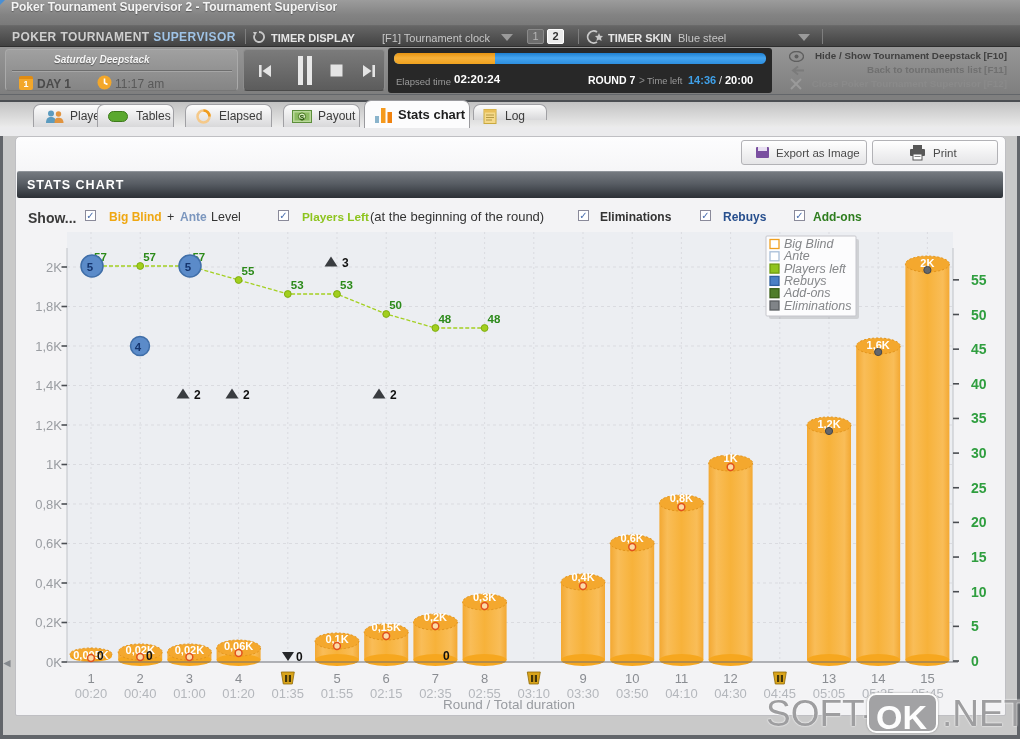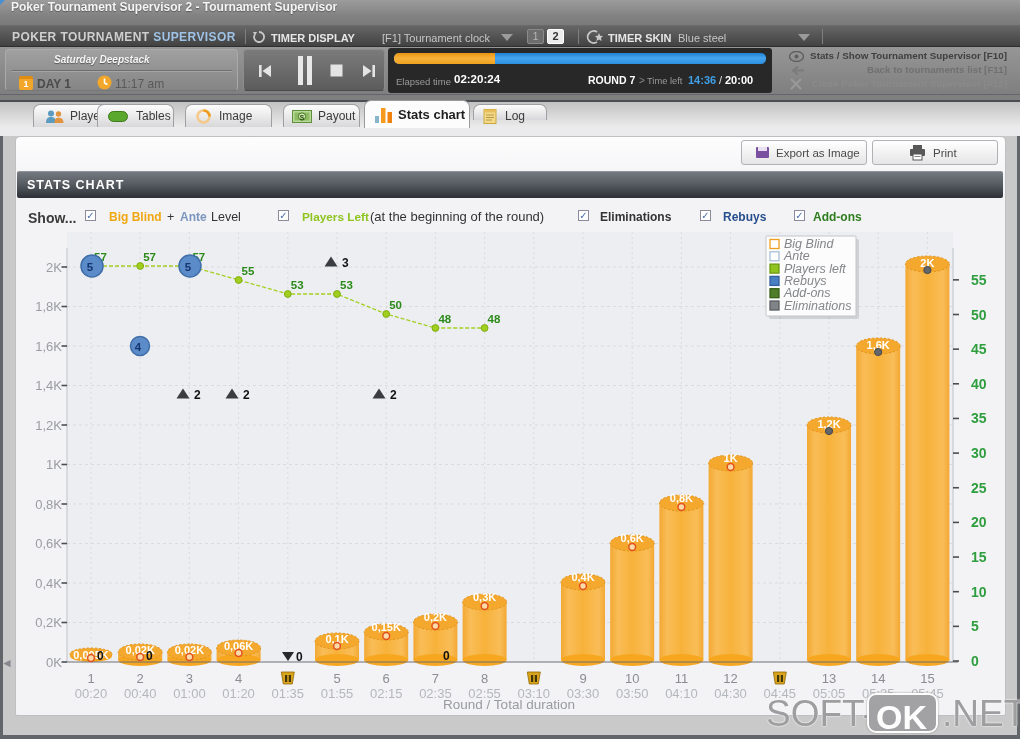--- a/index.html
+++ b/index.html
@@ -82,21 +82,21 @@
     <div class="abs" style="left:259px;top:27.5px;font-size:9.3px;color:#9b9b9b;">Time left</div>
     <div class="abs" style="left:300px;top:26px;font-size:11px;font-weight:bold;color:#3fa0e8;">14:36</div>
     <div class="abs" style="left:331px;top:26px;font-size:11px;color:#e0e0e0;">/</div>
     <div class="abs" style="left:337px;top:26px;font-size:11px;font-weight:bold;color:#fff;">20:00</div>
   </div>
 
   <svg class="abs" style="left:789px;top:4px;" width="15" height="11" viewBox="0 0 15 11">
         <ellipse cx="7.5" cy="5.5" rx="7" ry="5" fill="none" stroke="#5f5f5f" stroke-width="1.4"></ellipse>
         <circle cx="7.5" cy="5.5" r="2" fill="#5f5f5f"></circle>
       </svg>
-  <div class="abs" style="left:700px;top:3px;width:307px;text-align:right;font-size:9.8px;font-weight:bold;color:#404040;">Stats / Show Tournament Supervisor [F10]</div>
+  <div class="abs" style="left:700px;top:3px;width:307px;text-align:right;font-size:9.8px;font-weight:bold;color:#404040;">Hide / Show Tournament Deepstack [F10]</div>
   <svg class="abs" style="left:789px;top:18px;" width="15" height="11" viewBox="0 0 15 11">
         <path d="M15,5.5 L5,5.5 M9,1.5 L4,5.5 L9,9.5" stroke="#7b7b7b" stroke-width="2" fill="none"></path>
       </svg>
   <div class="abs" style="left:700px;top:17px;width:307px;text-align:right;font-size:9.8px;font-weight:bold;color:#707070;">Back to tournaments list [F11]</div>
   <svg class="abs" style="left:790px;top:31px;" width="12" height="12" viewBox="0 0 12 12">
         <path d="M1,1 L11,11 M11,1 L1,11" stroke="#9a9a9a" stroke-width="2"></path>
       </svg>
   <div class="abs" style="left:700px;top:31px;width:307px;text-align:right;font-size:9.8px;font-weight:bold;color:#8a8a8a;">Close Poker Tournament Supervisor [F12]</div>
 </div>
 
@@ -116,21 +116,21 @@
 </div>
 <div class="abs" style="left:97px;top:104px;width:77px;height:23px;border:1px solid #a0a0a4;border-bottom:none;border-radius:7px 7px 0 0;background:linear-gradient(#fdfdfd,#d8d8da);">
   <div class="abs" style="left:10px;top:6px;width:20px;height:11px;border-radius:6px;background:#5aa82e;border:1.5px solid #3e7a1c;"></div>
   <div class="abs" style="left:38px;top:4px;font-size:12px;color:#3c3c3c;">Tables</div>
 </div>
 <div class="abs" style="left:185px;top:104px;width:87px;height:23px;border:1px solid #a0a0a4;border-bottom:none;border-radius:7px 7px 0 0;background:linear-gradient(#fdfdfd,#d8d8da);">
   <svg class="abs" style="left:9px;top:3px;" width="17" height="17" viewBox="0 0 17 17">
         <circle cx="8.5" cy="8.5" r="6" fill="none" stroke="#f5c98a" stroke-width="2.5"></circle>
         <path d="M8.5,2.5 A6,6 0 0,1 14.5,8.5" fill="none" stroke="#ef9c1e" stroke-width="2.5"></path>
       </svg>
-  <div class="abs" style="left:33px;top:4px;font-size:12px;color:#3c3c3c;">Image</div>
+  <div class="abs" style="left:33px;top:4px;font-size:12px;color:#3c3c3c;">Elapsed</div>
 </div>
 <div class="abs" style="left:283px;top:104px;width:77px;height:23px;border:1px solid #a0a0a4;border-bottom:none;border-radius:7px 7px 0 0;background:linear-gradient(#fdfdfd,#d8d8da);">
   <svg class="abs" style="left:8px;top:5px;" width="20" height="13" viewBox="0 0 20 13">
         <rect x="0.5" y="0.5" width="19" height="12" fill="#b9d89a" stroke="#5d8f3c"></rect>
         <rect x="2.5" y="2.5" width="15" height="8" fill="#8cbb62"></rect>
         <circle cx="10" cy="6.5" r="3.6" fill="#d8ecc0" stroke="#47771f"></circle>
         <text x="10" y="9.5" text-anchor="middle" font-size="8" font-weight="bold" fill="#2d5a10" font-family="Liberation Sans">$</text>
       </svg>
   <div class="abs" style="left:34px;top:4px;font-size:12px;color:#3c3c3c;">Payout</div>
 </div>

